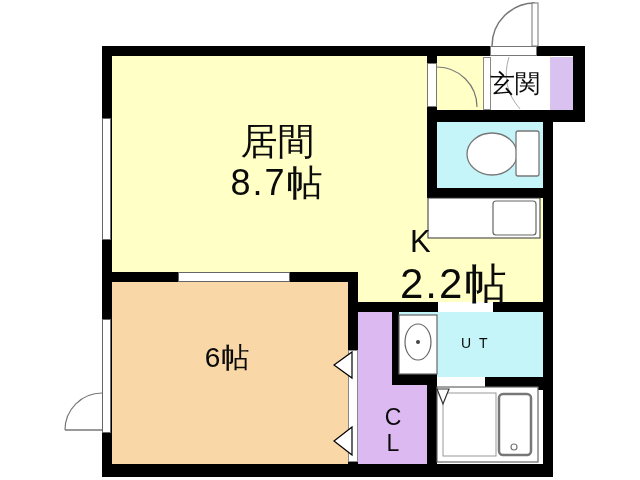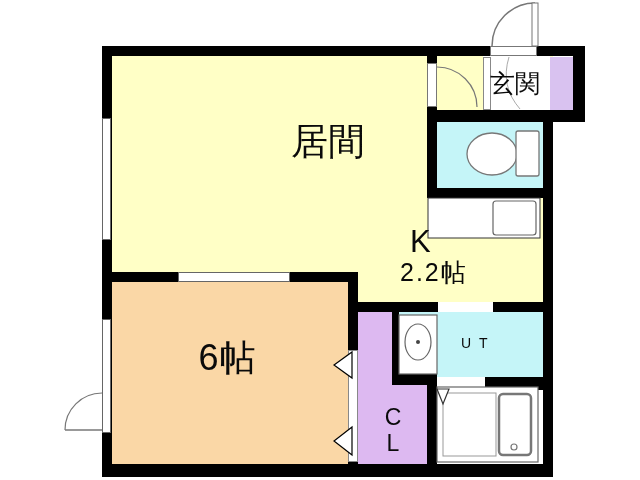--- a/index.html
+++ b/index.html
@@ -80,29 +80,30 @@
 
     <rect x="437" y="387" width="101" height="75" fill="#fff" stroke="#666" stroke-width="1.2"></rect>
     <rect x="443" y="393" width="53" height="63" fill="#fff" stroke="#999" stroke-width="1"></rect>
     <rect x="499" y="394" width="32" height="61" rx="4" fill="#fff" stroke="#777" stroke-width="2.5"></rect>
     <circle cx="514" cy="447" r="3" fill="#fff" stroke="#777" stroke-width="1.2"></circle>
 
     <polygon points="437,389 449,389 443,404" fill="#fff" stroke="#333" stroke-width="1.2"></polygon>
   </svg>
 
   <div class="lbl center" style="left:190px;top:121px;width:175px;line-height:41px;">
-    <div style="font-size:37px;text-align:right;">居間</div>
+    <div style="font-size:37px;">居間</div>
+    <div style="font-size:36px;letter-spacing:2px;">8.7帖</div>
   </div>
 
   <div class="lbl center" style="left:140px;top:337px;width:175px;line-height:41px;">
-    <div style="font-size:36px;letter-spacing:1px;">6帖</div>
+    <div style="font-size:28px;letter-spacing:1px;">6帖</div>
   </div>
 
   <div class="lbl" style="left:410px;top:224px;font-size:31px;">K</div>
-  <div class="lbl" style="left:400px;top:256px;font-size:25px;letter-spacing:2px;">2.2帖</div>
+  <div class="lbl" style="left:400px;top:256px;font-size:42px;letter-spacing:2px;">2.2帖</div>
 
   <div class="lbl" style="left:490px;top:67px;font-size:25px;">玄関</div>
 
   <div class="lbl" style="left:461px;top:335px;font-size:14px;letter-spacing:8px;">UT</div>
 
   <div class="lbl center" style="left:380px;top:404px;width:26px;line-height:26px;font-size:23px;">
     <div>C</div>
     <div>L</div>
   </div>
 

